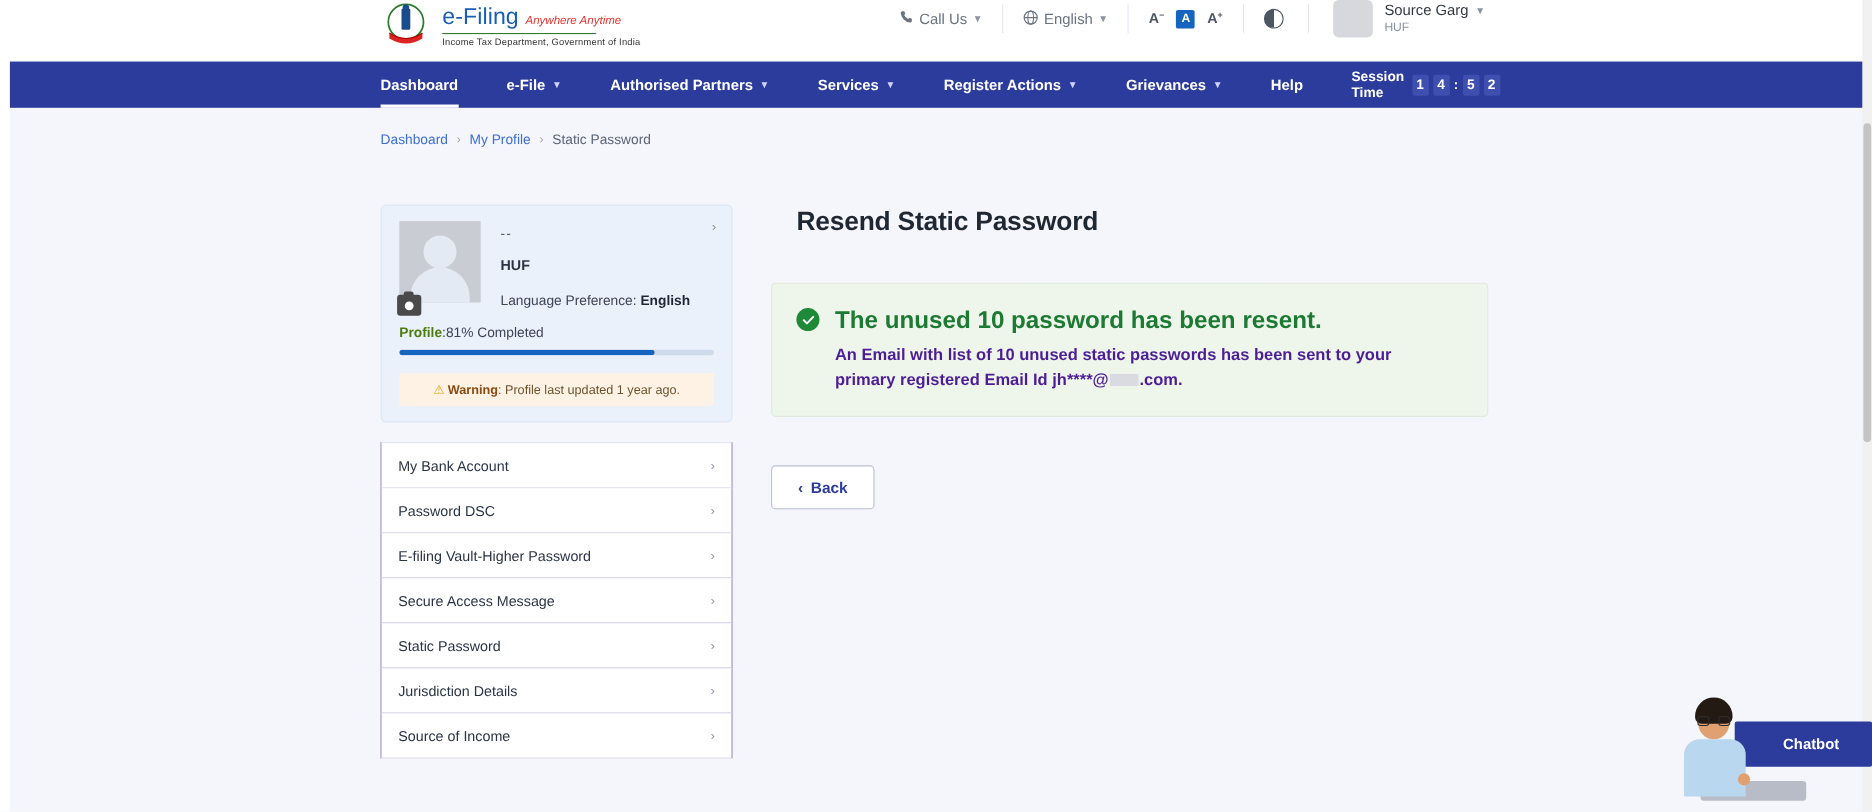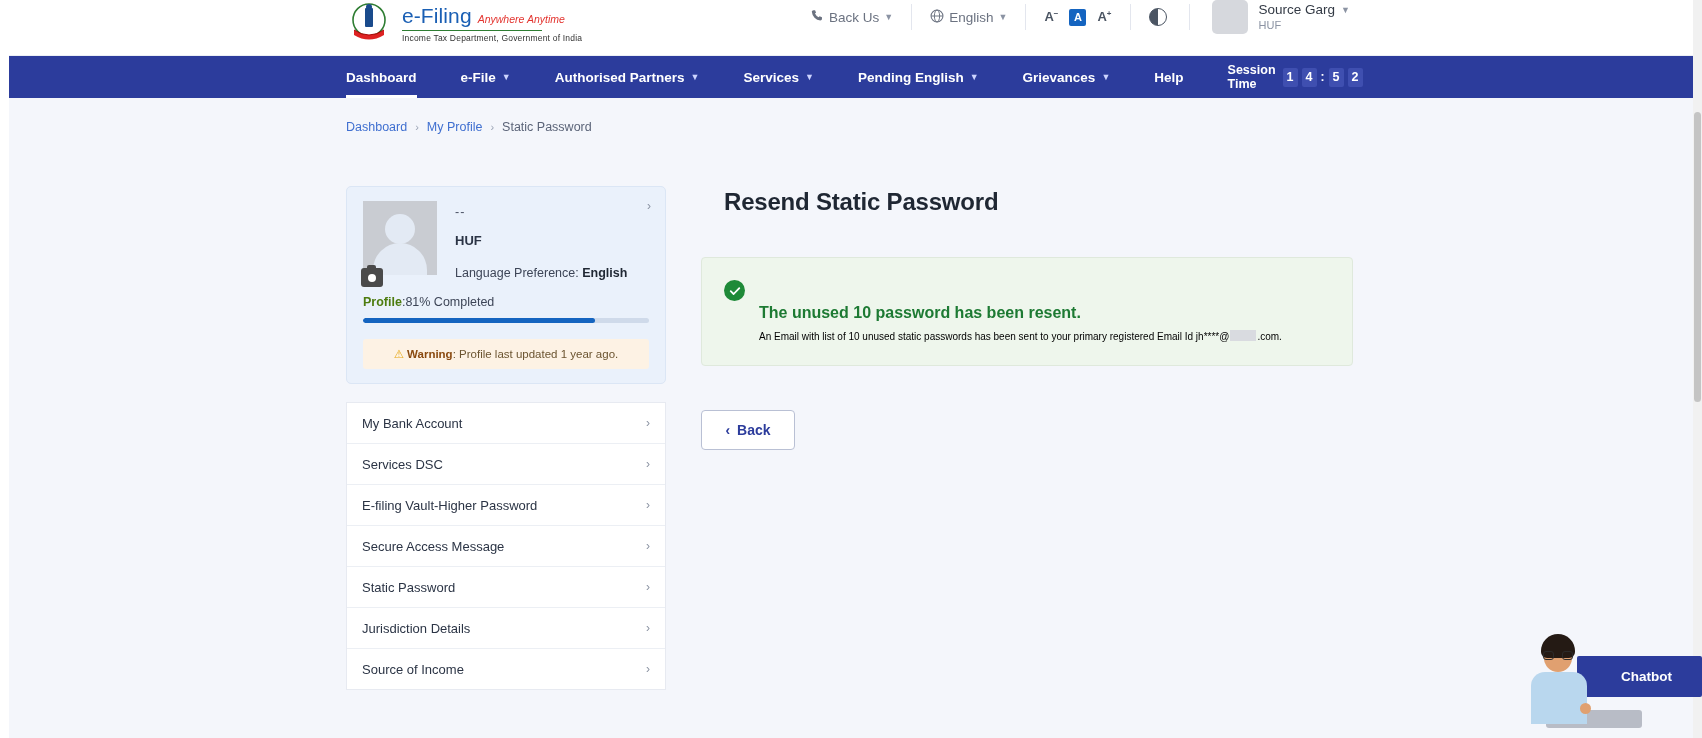--- a/index.html
+++ b/index.html
@@ -135,22 +135,22 @@
   .page-title { font-size:24px; font-weight:700; color:#1f2733; letter-spacing:-.2px;margin-left:23px; }
   .alert {
     margin-top:41px; width:652px; background:#eef6ec; border:1px solid #dfe9dc; border-radius:4px;
     padding:20px 22px 20px 22px; display:flex; gap:14px; align-items:flex-start;
   }
   .check {
     width:21px; height:21px; border-radius:50%; background:#1e8a38; flex:0 0 21px;
     display:flex; align-items:center; justify-content:center; margin-top:2px;
   }
   .check svg { display:block; }
-  .alert-title { font-size:16px; font-weight:700; color:#1d7a33;margin-top:26px; }
-  .alert-body { font-size:10px; color:#000000; margin-top:7px; line-height:1.55; max-width:560px; }
+  .alert-title { font-size:22px; font-weight:700; color:#1d7a33; }
+  .alert-body { font-size:15px; color:#4c1d95; margin-top:7px; line-height:1.55; max-width:560px;font-weight:bold; }
   .redact { display:inline-block; width:26px; height:11px; background:#d9dbe0; vertical-align:-1px; margin:0 1px; }
   .back-btn {
     margin-top:44px; width:94px; height:40px; border:1px solid #b9c0d4; border-radius:4px;
     background:#fff; color:#2c3c9c; font-size:14px; font-weight:600;
     display:flex; align-items:center; justify-content:center; gap:7px; cursor:pointer;
     font-family:"Liberation Sans", sans-serif;
   }
 
   
   .chatbot { position:absolute; right:0px; bottom:14px; display:flex; align-items:center; }
@@ -208,21 +208,21 @@
     </div>
 
     <div class="hdr-right">
 
       <div class="hdr-item">
         <span>
           <svg width="13" height="13" viewBox="0 0 16 16">
               <path d="M3 1.5 5 1.5 6.2 4.4 4.9 5.6a9 9 0 0 0 4.5 4.5l1.2-1.3 2.9 1.2V12c0 1.1-.9 2-2 2A11.5 11.5 0 0 1 1 3.5c0-1.1.9-2 2-2Z" fill="#6b7280"></path>
             </svg>
         </span>
-        <span class="lbl">Back Us</span>
+        <span class="lbl">Call Us</span>
         <span class="caret">▼</span>
       </div>
 
       <div class="sep"></div>
 
       <div class="hdr-item">
         <span>
           <svg width="14" height="14" viewBox="0 0 16 16">
               <circle cx="8" cy="8" r="6.8" fill="none" stroke="#6b7280" stroke-width="1.2"></circle>
               <ellipse cx="8" cy="8" rx="3" ry="6.8" fill="none" stroke="#6b7280" stroke-width="1.1"></ellipse>
@@ -274,21 +274,21 @@
       </div>
       <div class="nav-item">
         <span>Authorised Partners</span>
         <span class="caret">▼</span>
       </div>
       <div class="nav-item">
         <span>Services</span>
         <span class="caret">▼</span>
       </div>
       <div class="nav-item">
-        <span>Pending English</span>
+        <span>Register Actions</span>
         <span class="caret">▼</span>
       </div>
       <div class="nav-item">
         <span>Grievances</span>
         <span class="caret">▼</span>
       </div>
       <div class="nav-item">
         <span>Help</span>
       </div>
     </div>
@@ -346,21 +346,21 @@
           <span class="wicon">⚠</span><b>Warning</b><span>: Profile last updated 1 year ago.</span>
         </div>
       </div>
 
       <div class="menu">
         <div class="menu-item">
           <span>My Bank Account</span>
           <span class="chev">›</span>
         </div>
         <div class="menu-item">
-          <span>Services DSC</span>
+          <span>Password DSC</span>
           <span class="chev">›</span>
         </div>
         <div class="menu-item">
           <span>E-filing Vault-Higher Password</span>
           <span class="chev">›</span>
         </div>
         <div class="menu-item">
           <span>Secure Access Message</span>
           <span class="chev">›</span>
         </div>

